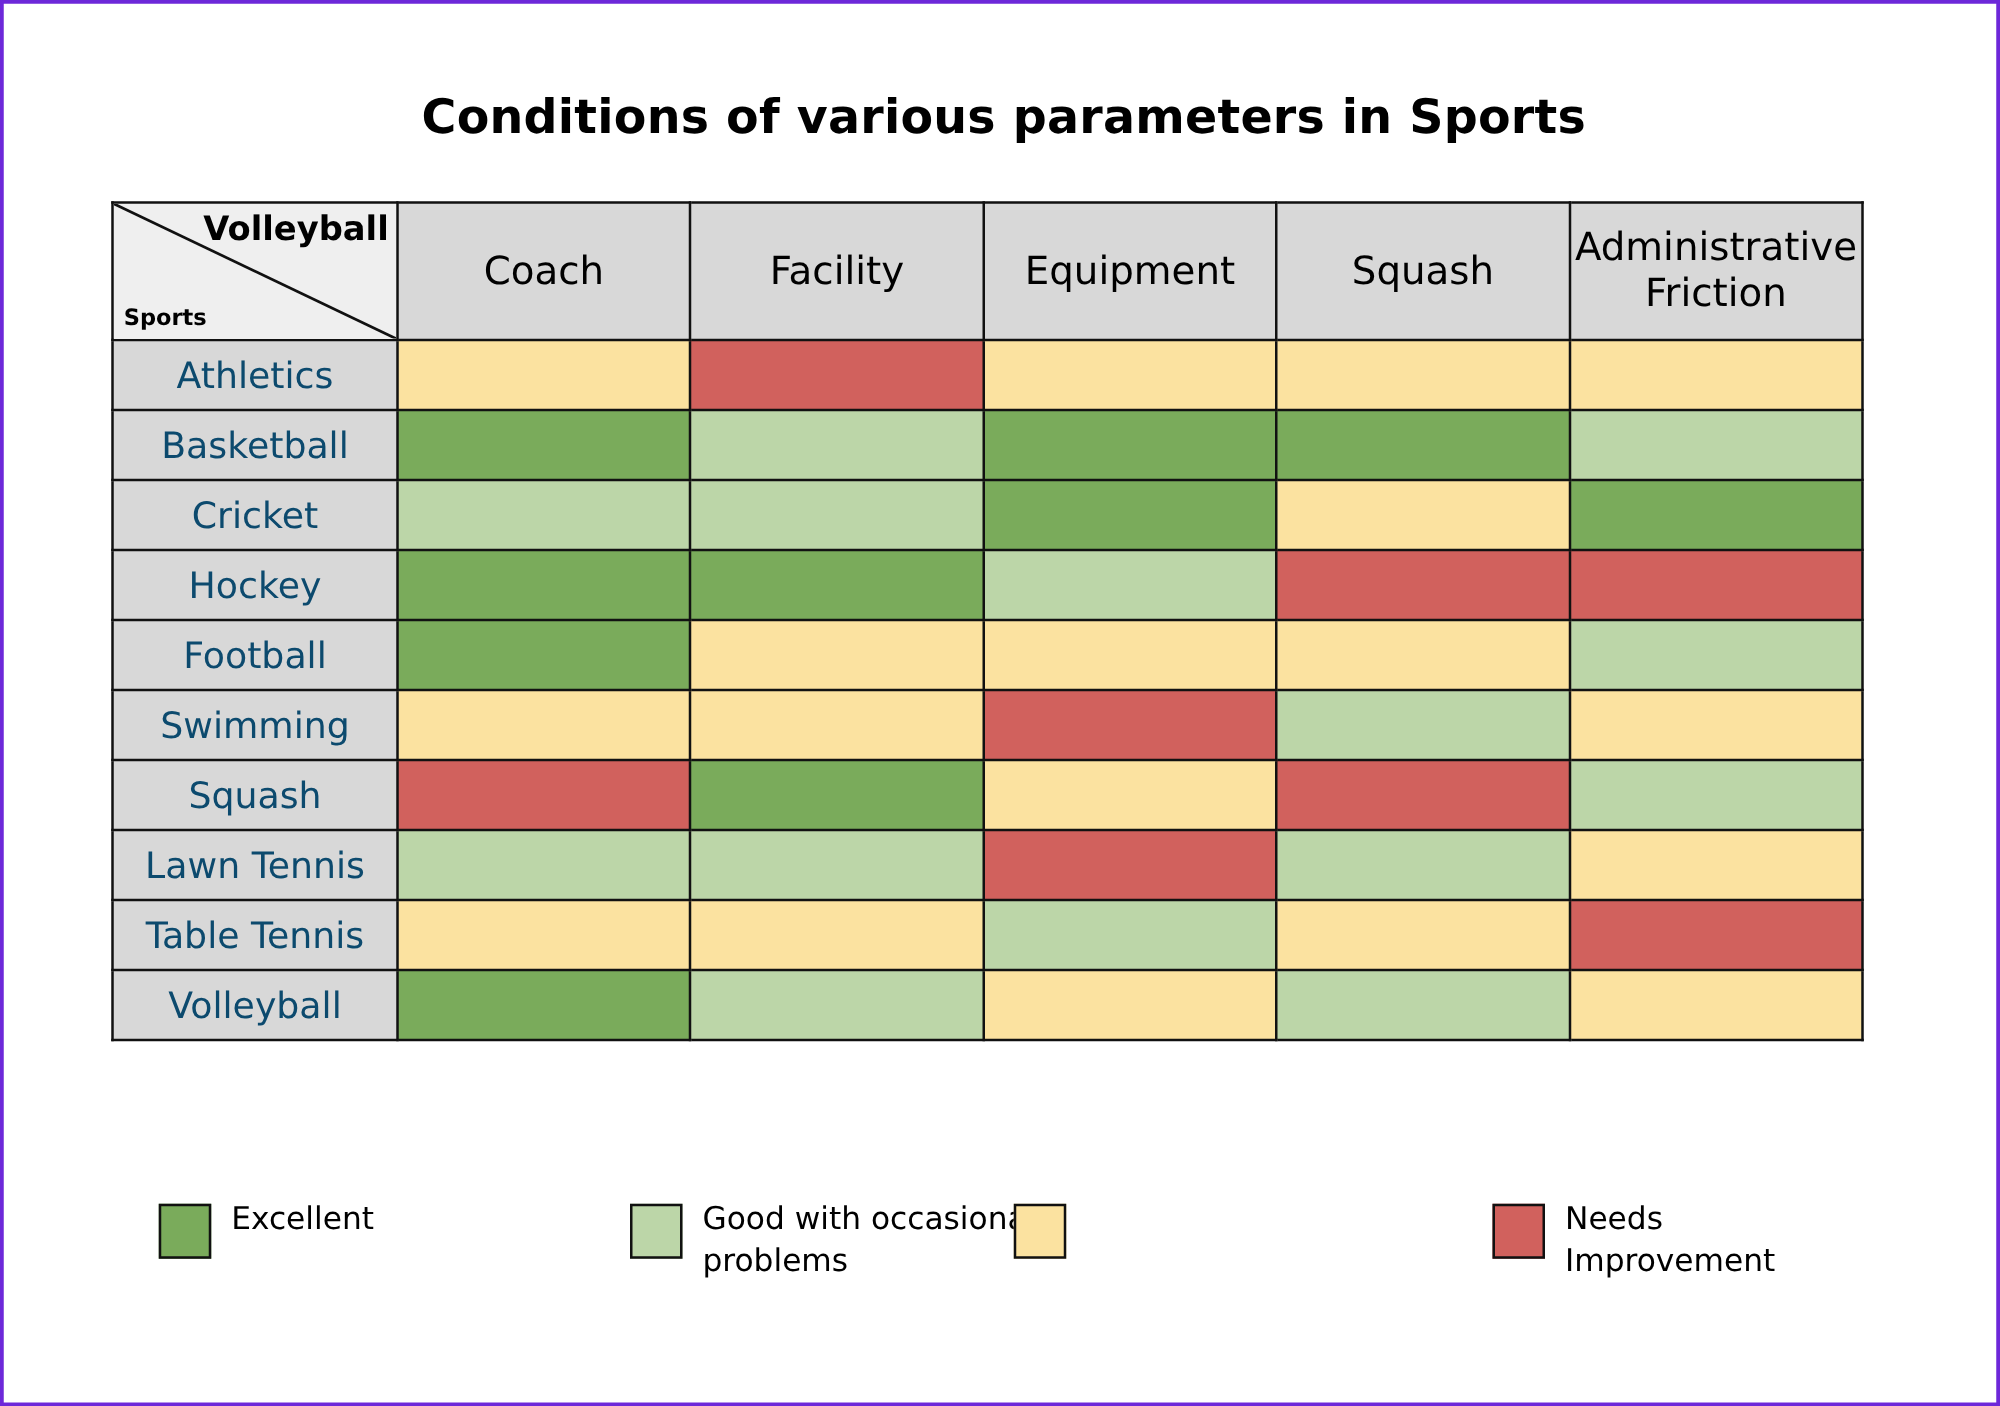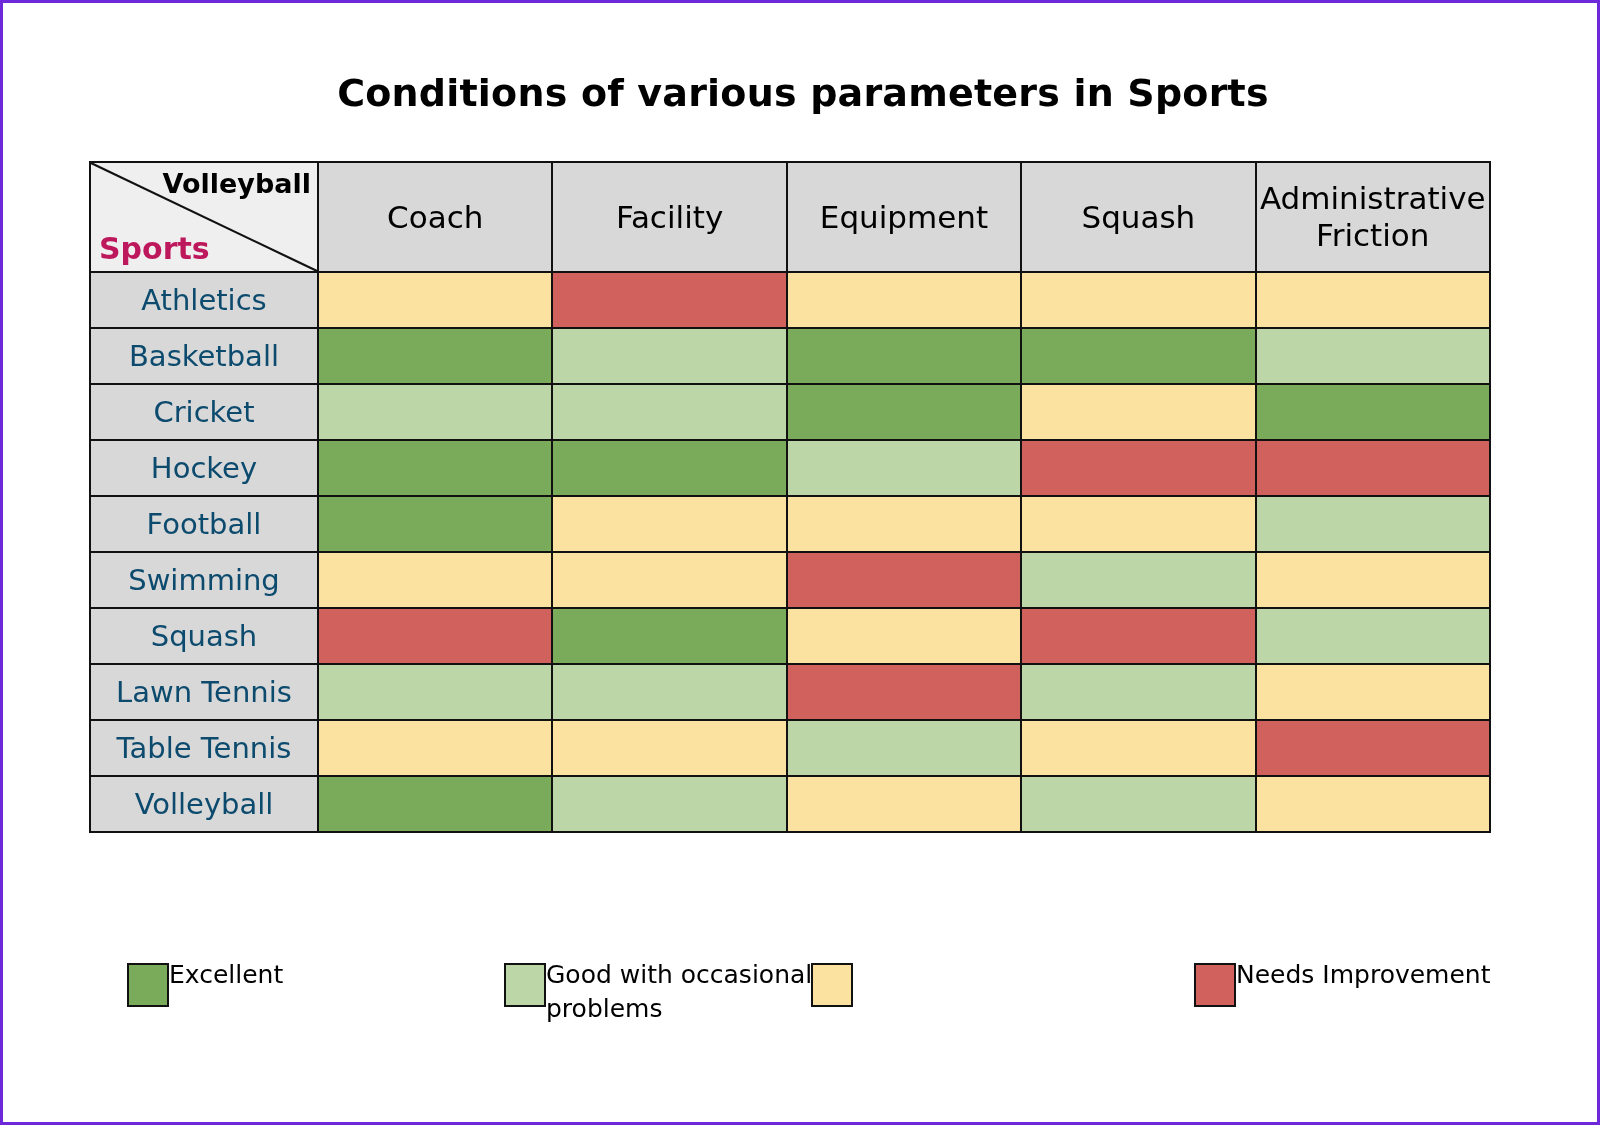--- a/index.html
+++ b/index.html
@@ -72,22 +72,22 @@
     top: 6px;
     font-size: 27px;
     color: #000;
     line-height: 1.1;
     white-space: nowrap;
   }
   .corner-sports {
     position: absolute;
     left: 8px;
     bottom: 6px;
-    font-size: 30px;
-    color: #be185d;
+    font-size: 18px;
+    color: #000000;
     line-height: 1.1;
     white-space: nowrap;
   }
 
   
   .col-header {
     background: #d8d8d8;
     height: 110px;
     text-align: center;
     vertical-align: middle;
@@ -122,20 +122,21 @@
     left: 86px;
     top: 955px;
     width: 1420px;
     height: 90px;
   }
   .legend-item {
     position: absolute;
     top: 0;
     display: flex;
     align-items: flex-start;
+    gap: 16px;
   }
   .legend-swatch {
     width: 42px;
     height: 44px;
     border: 2px solid #111111;
     box-sizing: border-box;
     flex: 0 0 auto;
     margin-top: 5px;
   }
   .legend-label {

